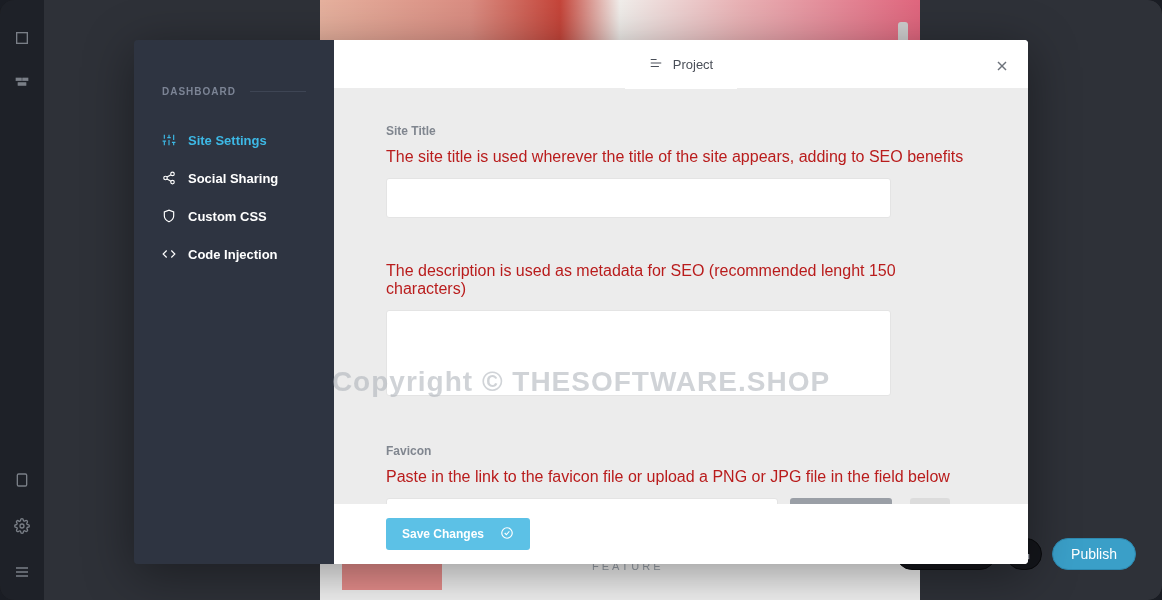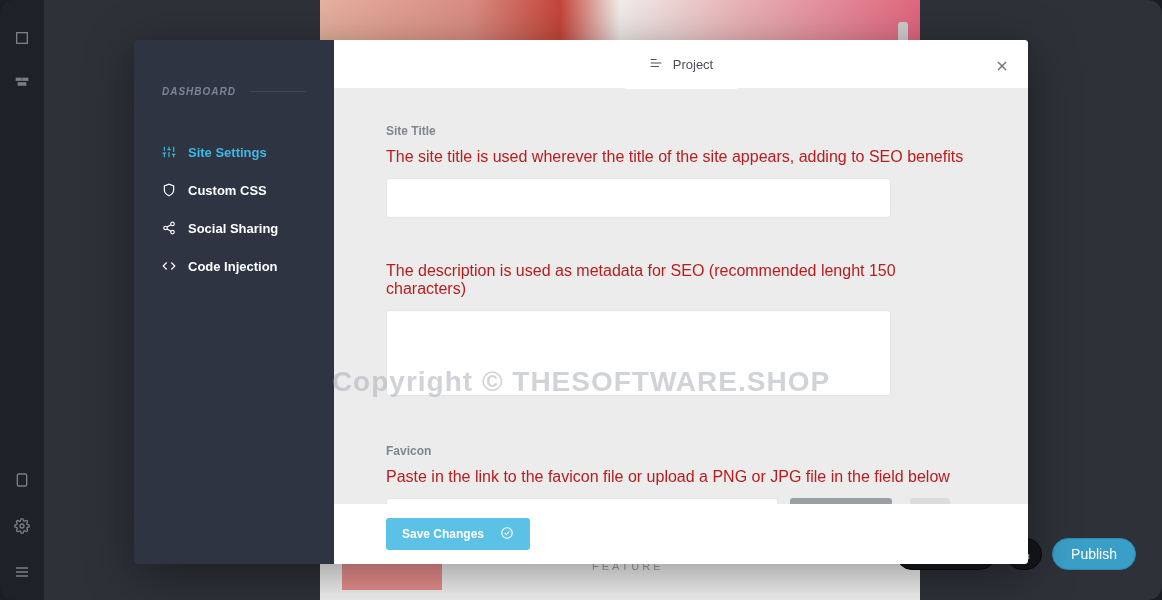--- a/index.html
+++ b/index.html
@@ -84,28 +84,28 @@
     overflow: hidden;
   }
 
   
   .modal-sidebar {
     width: 200px; background: #2e3441;
     padding: 46px 0 0 28px;
   }
   .modal-sidebar .heading {
     color: #7c8495; font-size: 10px; font-weight: 700; letter-spacing: 1px;
-    display: flex; align-items: center; gap: 14px; font-style: italic;
+    display: flex; align-items: center; gap: 14px;
   }
   .modal-sidebar .heading-line {
     flex: 1; height: 1px; background: #3e4554; margin-right: 28px;
   }
   .modal-sidebar .nav { margin-top: 36px; }
   .modal-sidebar .nav-item {
-    display: flex; align-items: center; gap: 12px;
+    display: flex; align-items: flex-start; gap: 12px;
     color: #ffffff; font-size: 13px; font-weight: 600;
     height: 38px; cursor: pointer;
   }
   .modal-sidebar .nav-item.active { color: #3db9e6; }
   .modal-sidebar .nav-item .nav-icon { width: 14px; height: 14px; display: inline-flex; align-items: center; justify-content: center; }
 
   
   .modal-main {
     flex: 1; background: #ffffff; display: flex; flex-direction: column;
     position: relative;
@@ -269,36 +269,36 @@
                 <line x1="1" y1="14" x2="7" y2="14"></line>
                 <line x1="9" y1="8" x2="15" y2="8"></line>
                 <line x1="17" y1="16" x2="23" y2="16"></line>
               </svg>
           </span>
           <span>Site Settings</span>
         </div>
         <div class="nav-item">
           <span class="nav-icon">
             <svg width="14" height="14" viewBox="0 0 24 24" stroke="currentColor" fill="none" stroke-width="2">
-                <path d="M12 22s8-4 8-10V5l-8-3-8 3v7c0 6 8 10 8 10z"></path>
-              </svg>
-          </span>
-          <span>Custom CSS</span>
-        </div>
-        <div class="nav-item">
-          <span class="nav-icon">
-            <svg width="14" height="14" viewBox="0 0 24 24" stroke="currentColor" fill="none" stroke-width="2">
                 <circle cx="18" cy="5" r="3"></circle>
                 <circle cx="6" cy="12" r="3"></circle>
                 <circle cx="18" cy="19" r="3"></circle>
                 <line x1="8.59" y1="13.51" x2="15.42" y2="17.49"></line>
                 <line x1="15.41" y1="6.51" x2="8.59" y2="10.49"></line>
               </svg>
           </span>
           <span>Social Sharing</span>
+        </div>
+        <div class="nav-item">
+          <span class="nav-icon">
+            <svg width="14" height="14" viewBox="0 0 24 24" stroke="currentColor" fill="none" stroke-width="2">
+                <path d="M12 22s8-4 8-10V5l-8-3-8 3v7c0 6 8 10 8 10z"></path>
+              </svg>
+          </span>
+          <span>Custom CSS</span>
         </div>
         <div class="nav-item">
           <span class="nav-icon">
             <svg width="14" height="14" viewBox="0 0 24 24" stroke="currentColor" fill="none" stroke-width="2">
                 <polyline points="16 18 22 12 16 6"></polyline>
                 <polyline points="8 6 2 12 8 18"></polyline>
               </svg>
           </span>
           <span>Code Injection</span>
         </div>

